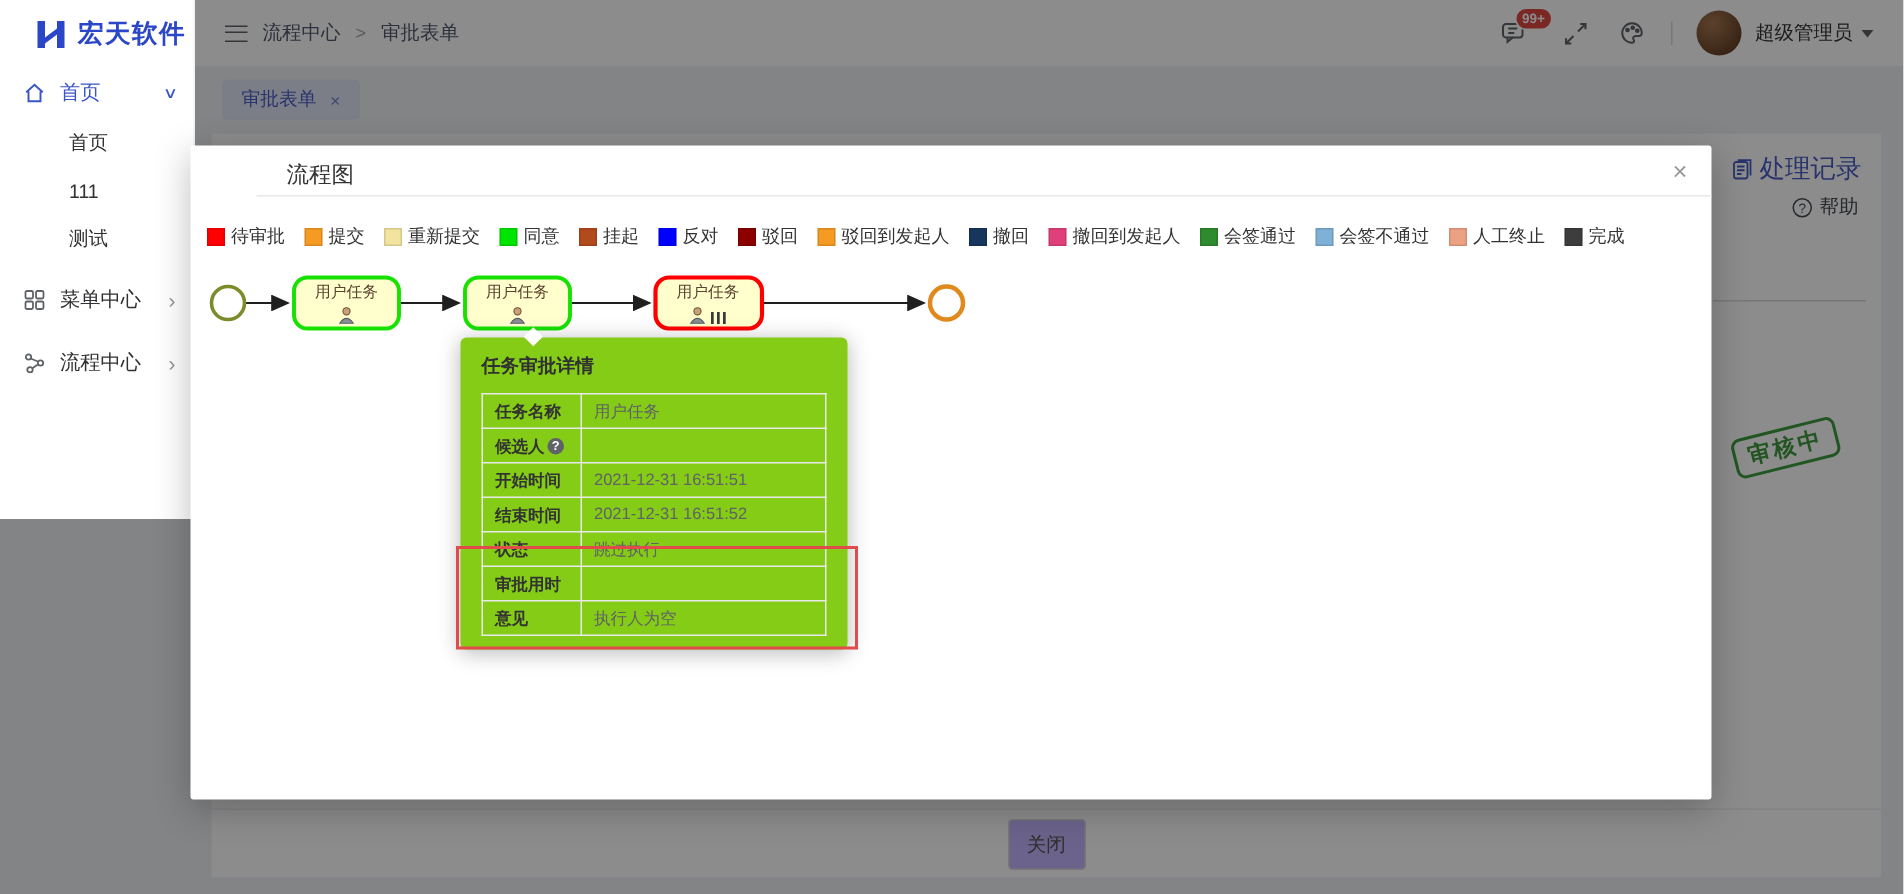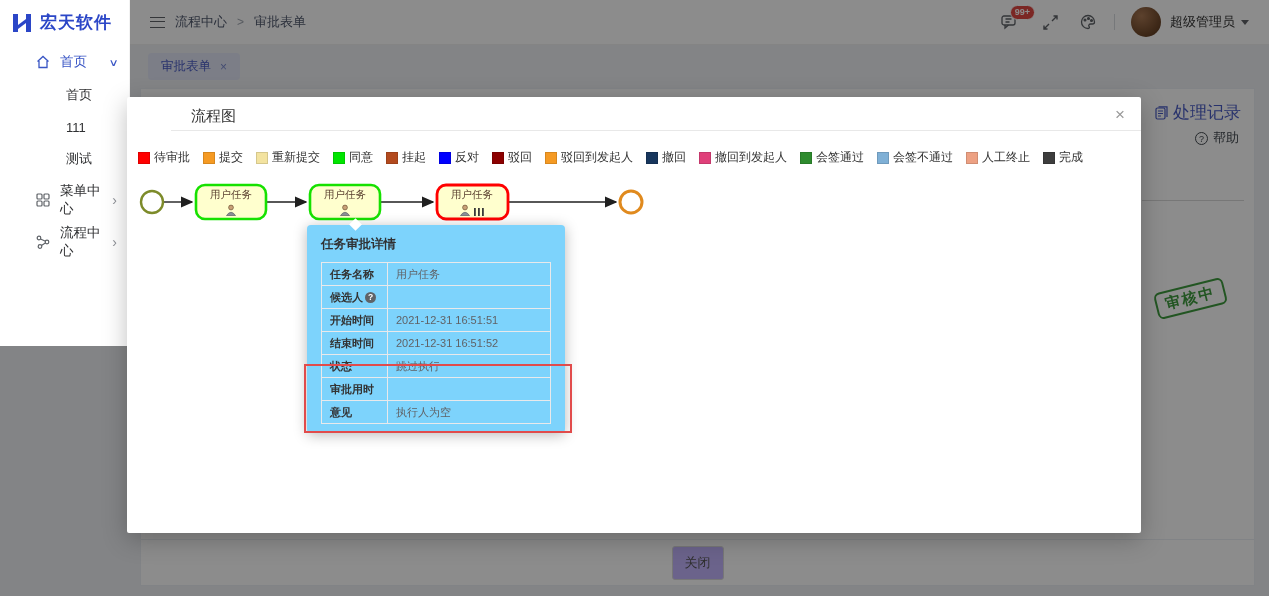--- a/index.html
+++ b/index.html
@@ -43,24 +43,24 @@
   .card-footer { position:absolute; left:0; right:0; bottom:0; height:46px; border-top:1px solid #ebeef5;
     display:flex; align-items:center; justify-content:center; }
   .close-btn { padding:7px 12px; border:1px solid #d9d9d9; background:#c4b5fd; color:#555; font-size:13px; border-radius:3px;
     font-family:inherit; cursor:pointer; }
 
   
   .overlay { position:absolute; inset:0; background:rgba(0,0,0,0.45); z-index:50; }
 
   
   .sidebar { position:absolute; left:0; top:0; width:130px; height:346px; background:#fff; z-index:60; border-right:1px solid #f2f2f2; }
-  .logo-row { height:45px; display:flex; align-items:center; gap:7px; padding-left:11px; }
+  .logo-row { height:45px; display:flex; align-items:center; gap:7px; padding-left:23px; }
   .brand-name { font-size:17px; font-weight:bold; color:#2b46c7; letter-spacing:1px; }
   .menu { padding-top:0; }
-  .menu-item { height:34px; display:flex; align-items:center; padding:0 12px 0 16px; font-size:13.5px; color:#303133; cursor:pointer;margin-left:20px; }
+  .menu-item { height:34px; display:flex; align-items:center; padding:0 12px 0 16px; font-size:13.5px; color:#303133; cursor:pointer; }
   .menu-item .mi-label { flex:1; margin-left:9px; }
   .menu-item.active { color:#3a56c5; }
   .menu-item.active .micon { color:#3a56c5; }
   .micon { width:15px; display:inline-flex; color:#5f6368; }
   .chev { color:#909399; font-size:14px; }
   .chev-right::before { content:"›"; }
   .chev-down { font-size:10px; transform:scaleX(1.4); }
   .chev-down::before { content:"∨"; }
   .menu-item.active .chev { color:#3a56c5; }
   .submenu .menu-item { height:32px; padding-left:46px; font-size:13px; }
@@ -72,21 +72,21 @@
   .modal-header { height:34px; padding:10px 20px 0; font-size:15px; color:#333; border-bottom:1px solid #e8e8e8;margin-left:44px; }
   .modal-close { position:absolute; top:9px; right:16px; color:#999; font-size:17px; line-height:17px; cursor:pointer; }
   .modal-close::before { content:"×"; }
   .legend { display:flex; align-items:center; gap:13px; padding:18px 0 0 11px; font-size:12px; color:#333; flex-wrap:nowrap; }
   .legend-item { display:inline-flex; align-items:center; gap:4px; white-space:nowrap; }
   .legend-swatch { width:12px; height:12px; display:inline-block; border:1px solid rgba(0,0,0,0.12); }
 
   .diagram-svg { position:absolute; left:0; top:82px; }
 
   
-  .task-tooltip { position:absolute; left:180px; top:128px; width:258px; background:#7dd3fc; border-radius:4px;
+  .task-tooltip { position:absolute; left:180px; top:128px; width:258px; background:#84cc16; border-radius:4px;
     box-shadow:0 2px 14px rgba(0,0,0,0.28); padding-bottom:9px; z-index:5; }
   .task-tooltip::before { content:""; position:absolute; top:-5px; left:44px; width:9px; height:9px; background:#fff; transform:rotate(45deg); }
   .tt-title { font-weight:bold; font-size:12.5px; color:#303133; padding:11px 14px 9px; }
   .tt-table { width:230px; margin:0 14px; border-collapse:collapse; font-size:11px; }
   .tt-table td { border:1px solid #e9e9eb; height:23px; padding:0 8px; }
   td.lbl { width:66px; font-weight:bold; color:#333; white-space:nowrap; }
   td.val { color:#606266; }
   .qmark { display:inline-block; width:11px; height:11px; background:#5f6368; color:#fff; border-radius:50%;
     font-size:8.5px; line-height:11px; text-align:center; margin-left:2px; vertical-align:1px; font-weight:bold; }
   .qmark::before { content:"?"; }

